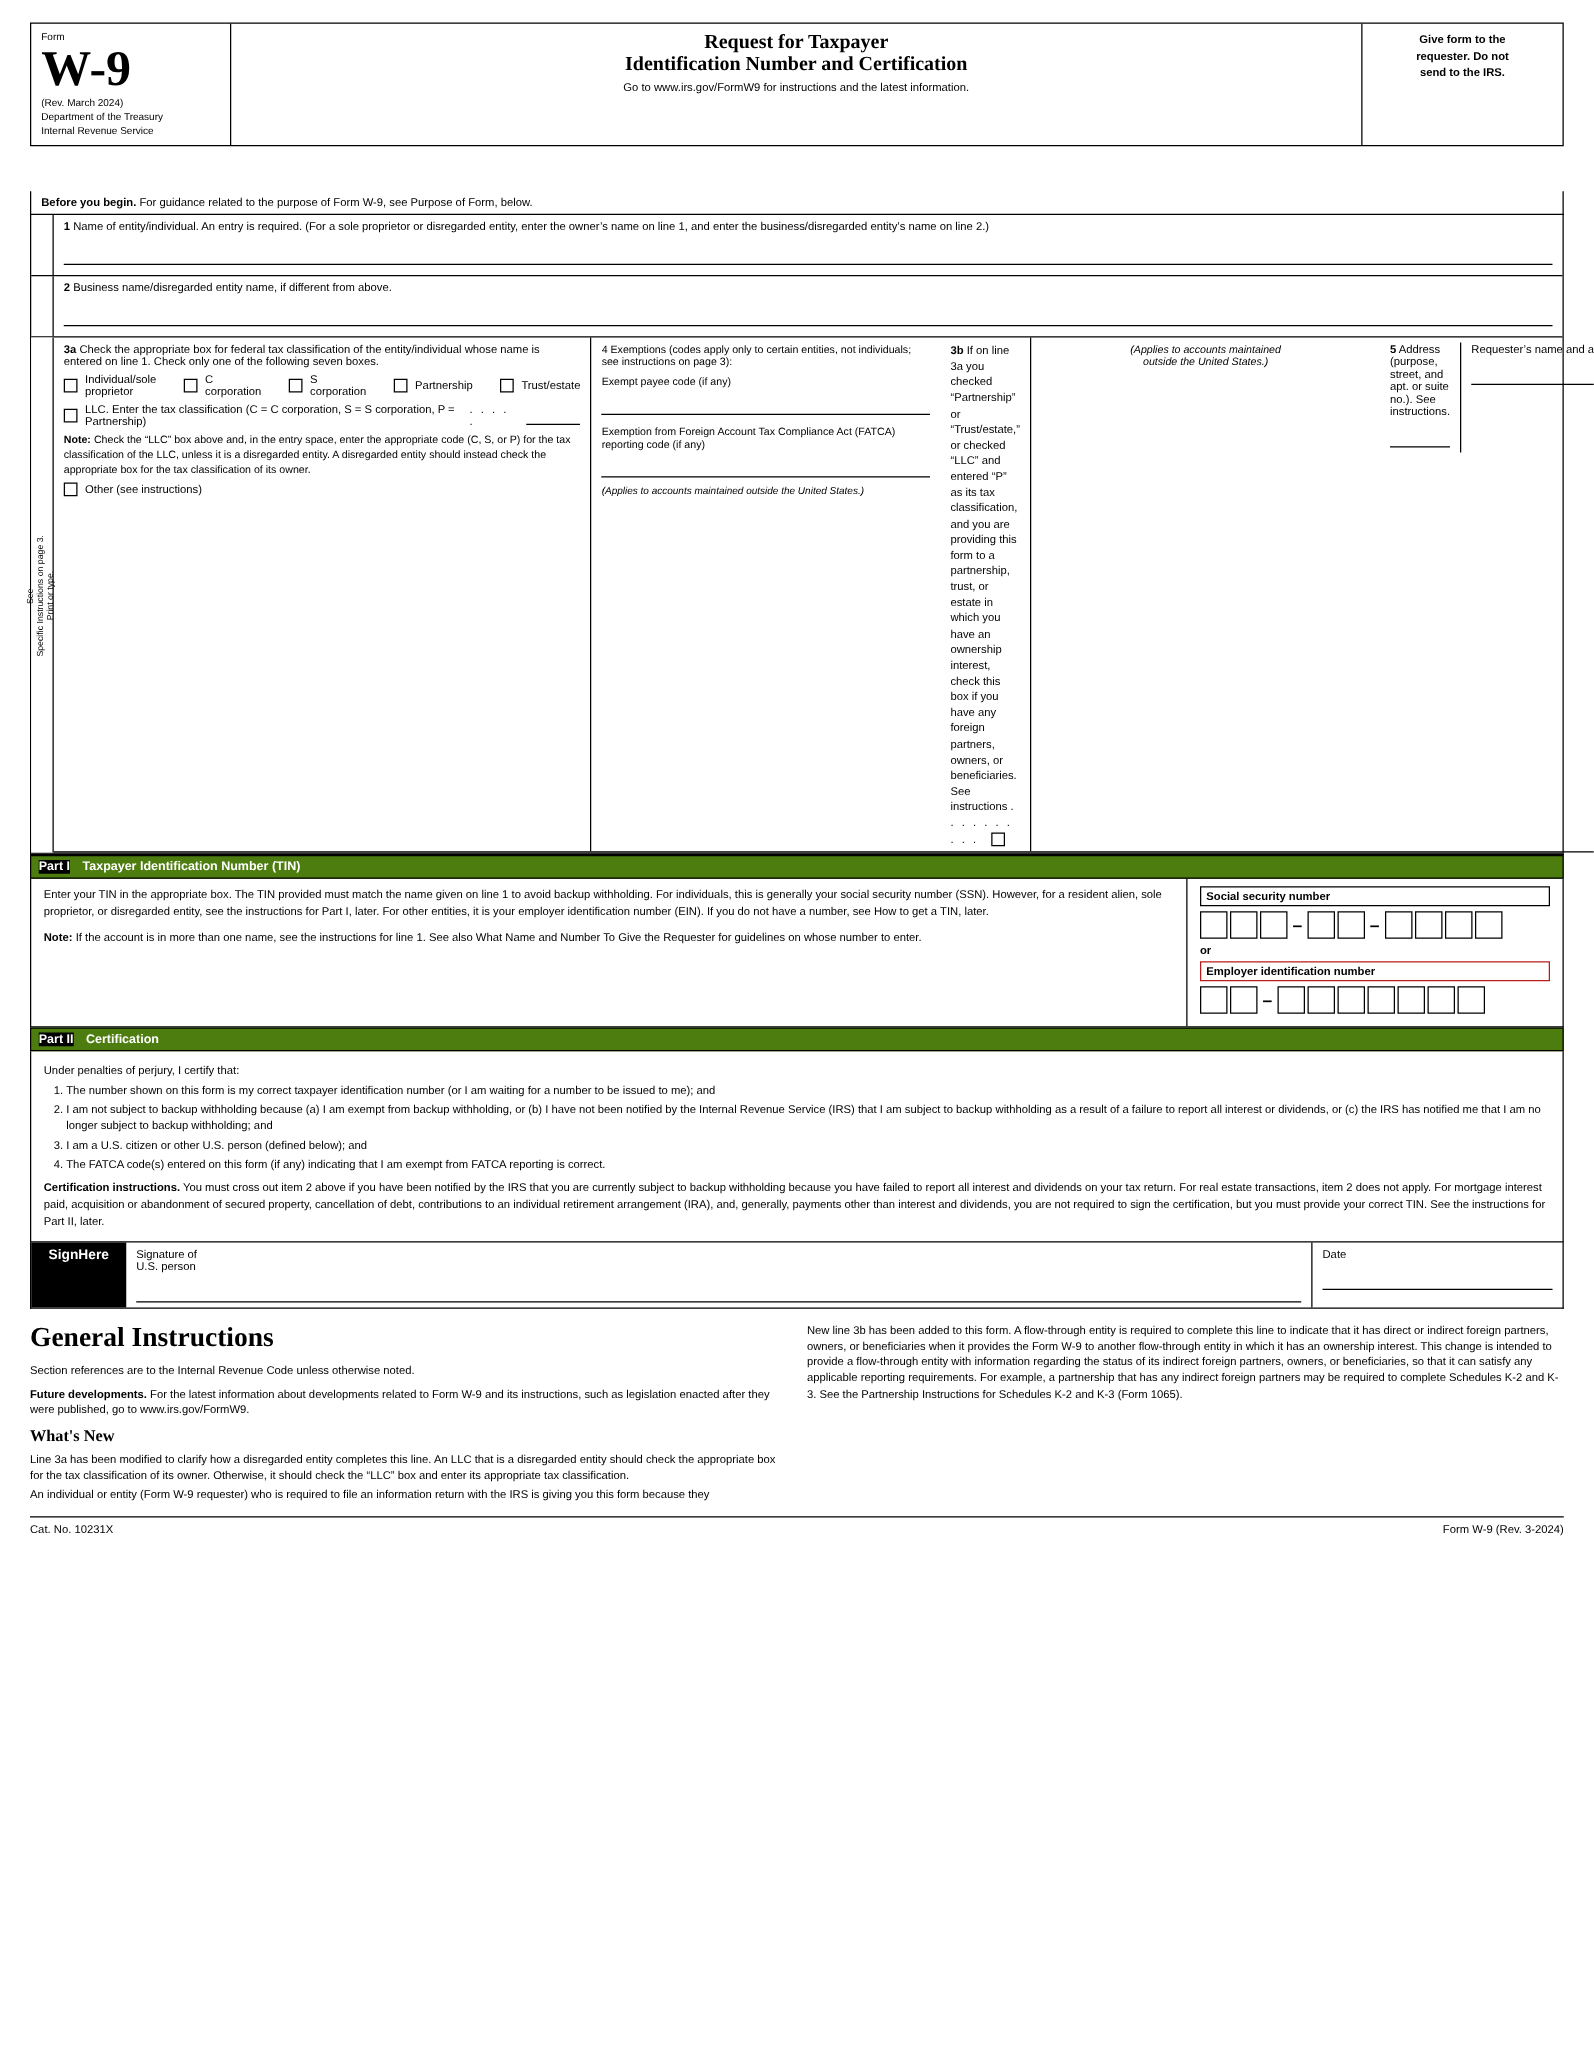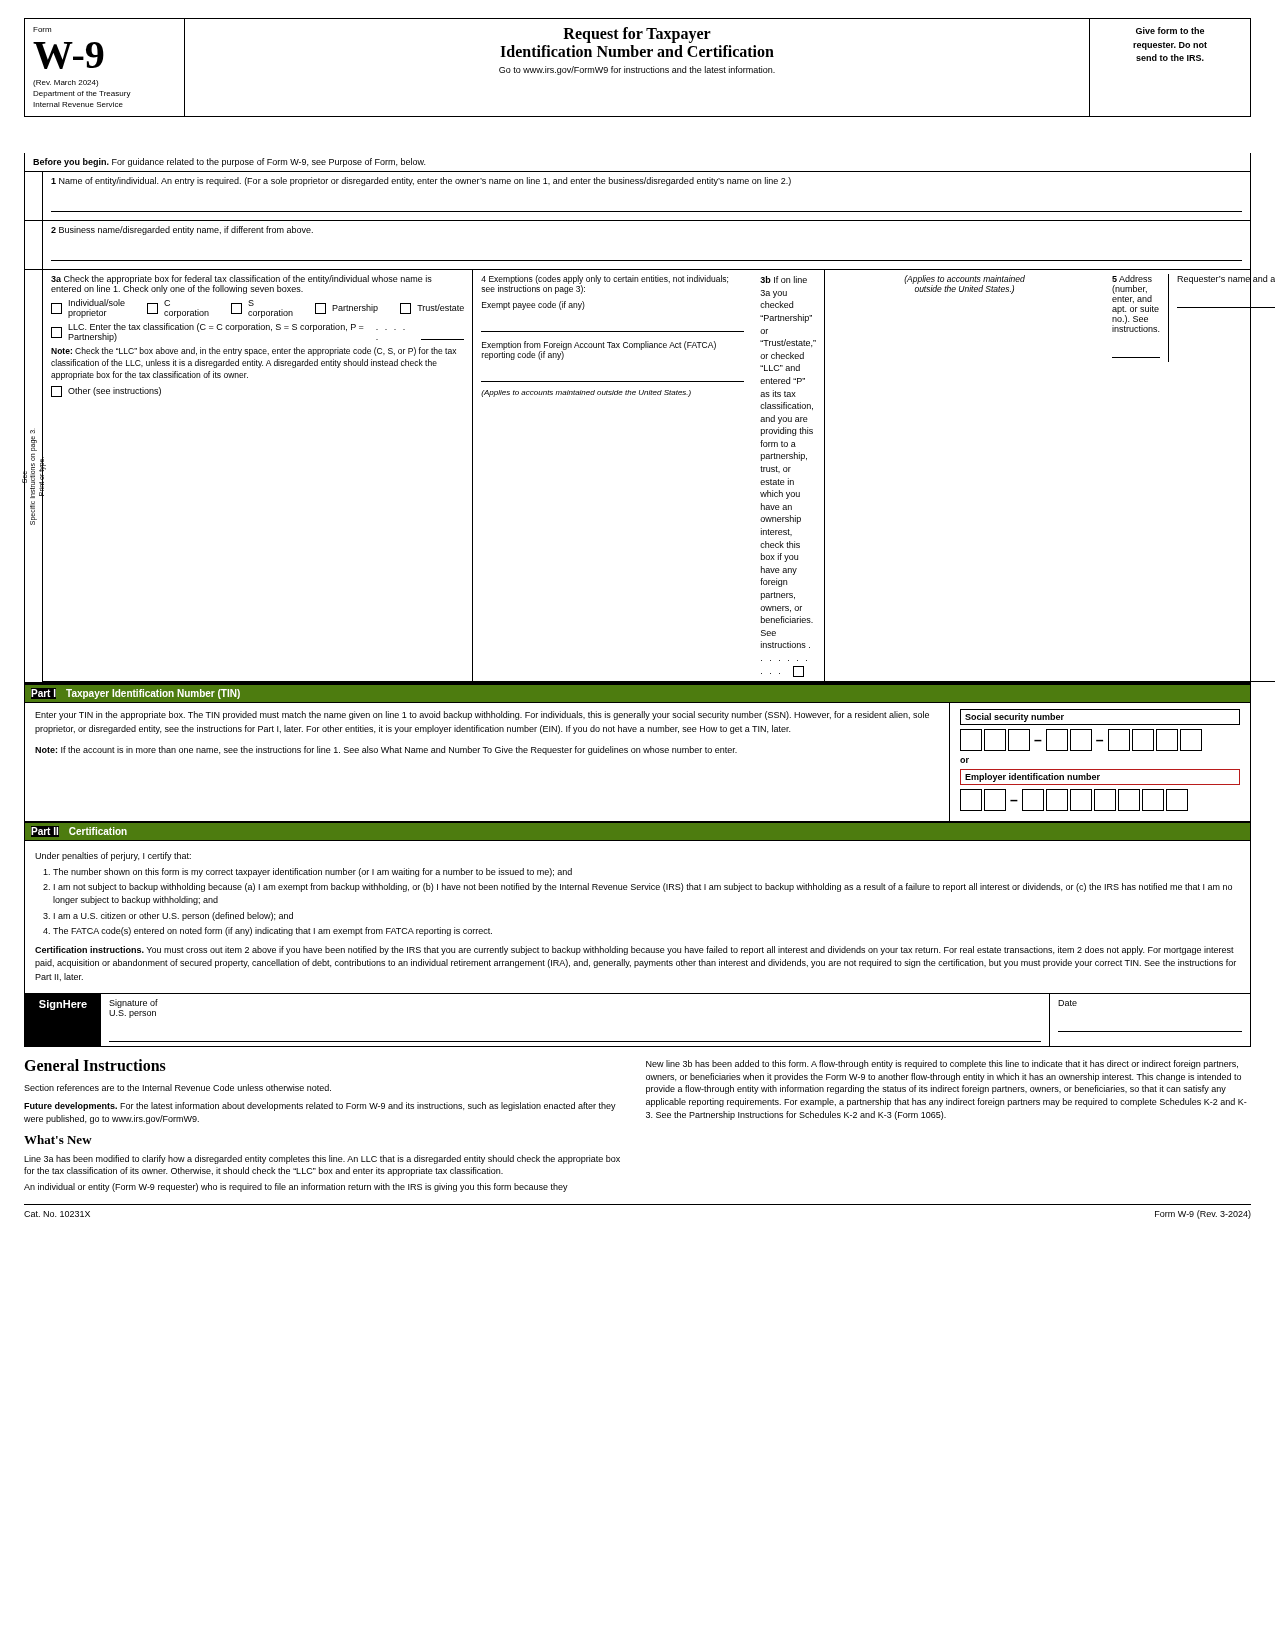--- a/index.html
+++ b/index.html
@@ -238,21 +238,21 @@
       flex: 1;
       font-size: 9px;
       line-height: 1.4;
     }
     .gen-right {
       flex: 1;
       font-size: 9px;
       line-height: 1.4;
     }
     .gen-title {
-      font-size: 16px;
+      font-size: 22px;
       font-weight: bold;
       margin-bottom: 4px;
       font-family: 'Times New Roman', serif;
     }
     .gen-subtitle {
       font-size: 13px;
       font-weight: bold;
       margin: 6px 0 3px 0;
       font-family: 'Times New Roman', serif;
     }
@@ -436,21 +436,21 @@
           </div>
         </div>
       </div>
 
       <div class="inner-row">
         <div class="inner-main">
           <div style="display:flex;gap:8px;">
             <div style="flex:1;">
               <div style="font-size:9px;">
                 <span class="bold">5</span>
-                <span>Address (number, enter, and apt. or suite no.). See instructions.</span>
+                <span>Address (purpose, street, and apt. or suite no.). See instructions.</span>
               </div>
               <div class="input-line"></div>
             </div>
             <div style="width:280px;border-left:1px solid #000;padding-left:8px;">
               <div style="font-size:9px;">Requester’s name and address (optional)</div>
               <div style="height:24px;border-bottom:1px solid #000;"></div>
             </div>
           </div>
         </div>
       </div>
@@ -537,21 +537,21 @@
   <span class="part-label">Part II</span>
   <span class="part-title">Certification</span>
 </div>
 
 <div class="cert-section">
   <p>Under penalties of perjury, I certify that:</p>
   <ol>
     <li>The number shown on this form is my correct taxpayer identification number (or I am waiting for a number to be issued to me); and</li>
     <li>I am not subject to backup withholding because (a) I am exempt from backup withholding, or (b) I have not been notified by the Internal Revenue Service (IRS) that I am subject to backup withholding as a result of a failure to report all interest or dividends, or (c) the IRS has notified me that I am no longer subject to backup withholding; and</li>
     <li>I am a U.S. citizen or other U.S. person (defined below); and</li>
-    <li>The FATCA code(s) entered on noted form (if any) indicating that I am exempt from FATCA reporting is correct.</li>
+    <li>The FATCA code(s) entered on this form (if any) indicating that I am exempt from FATCA reporting is correct.</li>
   </ol>
   <p style="margin-top:6px;line-height:1.5;">
     <span class="bold">Certification instructions.</span>
     <span>You must cross out item 2 above if you have been notified by the IRS that you are currently subject to backup withholding because you have failed to report all interest and dividends on your tax return. For real estate transactions, item 2 does not apply. For mortgage interest paid, acquisition or abandonment of secured property, cancellation of debt, contributions to an individual retirement arrangement (IRA), and, generally, payments other than interest and dividends, you are not required to sign the certification, but you must provide your correct TIN. See the instructions for Part II, later.</span>
   </p>
 </div>
 
 <div class="sign-section">
   <div class="sign-label">
     <span>Sign</span>

